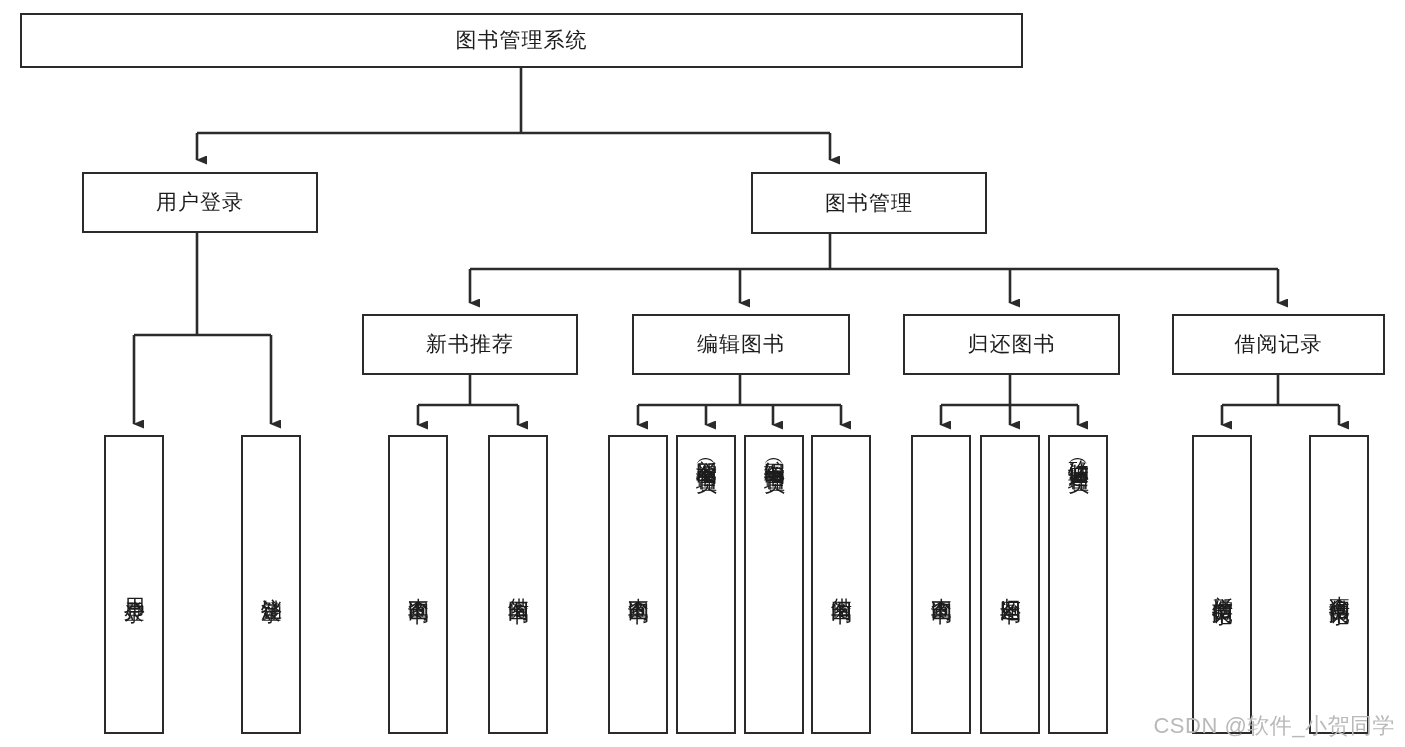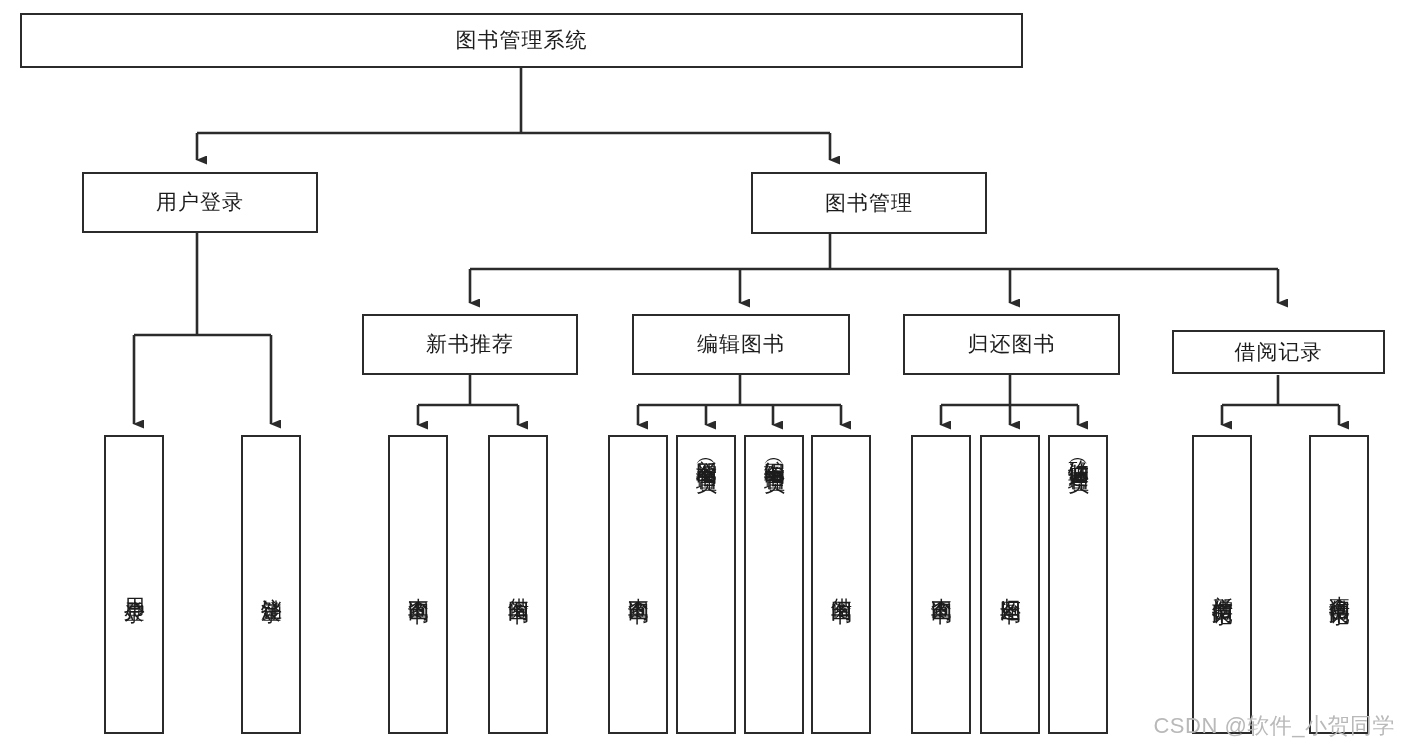--- a/index.html
+++ b/index.html
@@ -145,21 +145,21 @@
   </div>
 
   <div class="node node-h" style="left:632px; top:314px; width:218px; height:61px;">
     <span class="node-label">编辑图书</span>
   </div>
 
   <div class="node node-h" style="left:903px; top:314px; width:217px; height:61px;">
     <span class="node-label">归还图书</span>
   </div>
 
-  <div class="node node-h" style="left:1172px; top:314px; width:213px; height:44px;margin-top:16px;">
+  <div class="node node-h" style="left:1172px; top:314px; width:213px; height:61px;">
     <span class="node-label">借阅记录</span>
   </div>
 
   <div class="node node-v center-v" style="left:104px; top:435px; width:60px; height:299px;">
     <span class="node-label">用户登录</span>
   </div>
 
   <div class="node node-v center-v" style="left:241px; top:435px; width:60px; height:299px;">
     <span class="node-label">注销登录</span>
   </div>

